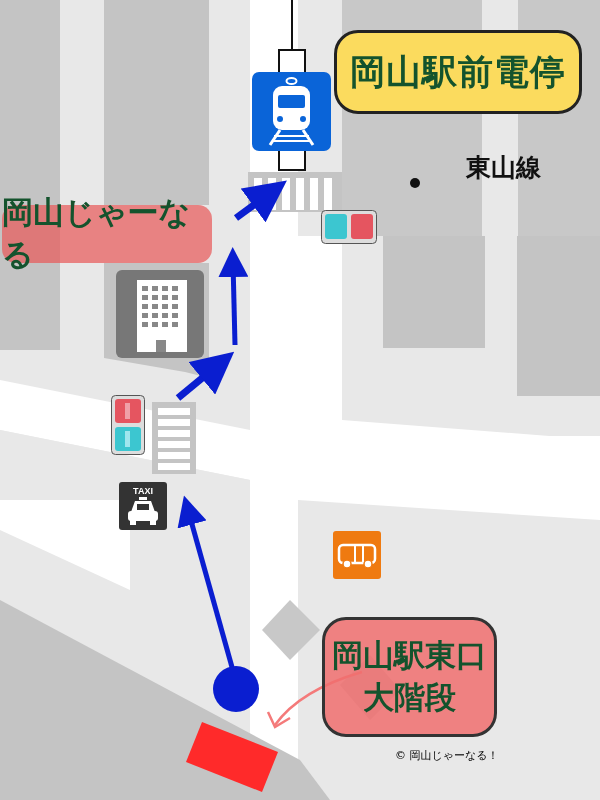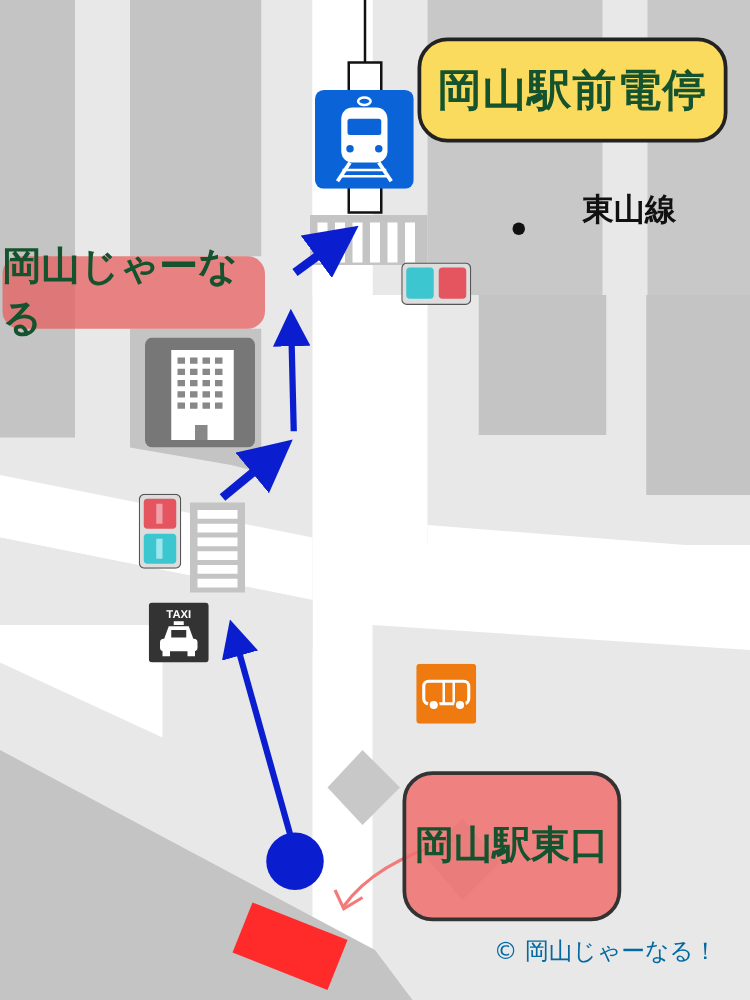--- a/index.html
+++ b/index.html
@@ -7,21 +7,21 @@
   #map{position:relative;width:600px;height:800px;overflow:hidden;background:#ffffff;}
   svg.layer{position:absolute;left:0;top:0;}
   .label{position:absolute;display:flex;align-items:center;justify-content:center;color:#14532d;font-weight:bold;box-sizing:border-box;}
   .station-label{left:334px;top:30px;width:248px;height:84px;background:#fbdb5e;border:3px solid #222;border-radius:24px;font-size:35px;letter-spacing:1px;}
   .bic-label{left:2px;top:205px;width:210px;height:58px;background:rgba(232,90,90,0.72);border-radius:14px;font-size:31px;}
   .exit-label{left:322px;top:617px;width:175px;height:120px;background:rgba(240,110,110,0.85);border:3px solid #333;border-radius:24px;font-size:31px;flex-direction:column;line-height:1.35;}
   .lines{position:absolute;left:410px;top:148px;font-size:25px;font-weight:bold;color:#111;line-height:40px;}
   .lines .li{display:flex;align-items:flex-end;gap:28px;}
   .lines .dot{width:10px;height:10px;border-radius:50%;background:#111;margin-right:18px;}
   .walk{position:absolute;left:262px;top:290px;font-size:33px;font-weight:bold;color:#111;}
-  .copy{position:absolute;left:395px;top:748px;font-size:19px;color:#0369a1;}
+  .copy{position:absolute;left:395px;top:748px;font-size:11px;color:#000000;}
   .icon-box{position:absolute;}
 </style>
 </head>
 <body>
 
 <div id="map">
 
   <svg class="layer" width="600" height="800">
 
     <rect x="0" y="0" width="250" height="800" fill="#e8e8e8"></rect>
@@ -189,16 +189,17 @@
         <span class="dot"></span>
         <span>東山線</span>
       </div>
   </div>
 
   <div class="label bic-label">岡山じゃーなる</div>
 
 
   <div class="label exit-label">
     <span>岡山駅東口</span>
+    <span>大階段</span>
   </div>
 
   <div class="copy">© 岡山じゃーなる！</div>
 </div>
 
 </body></html>

